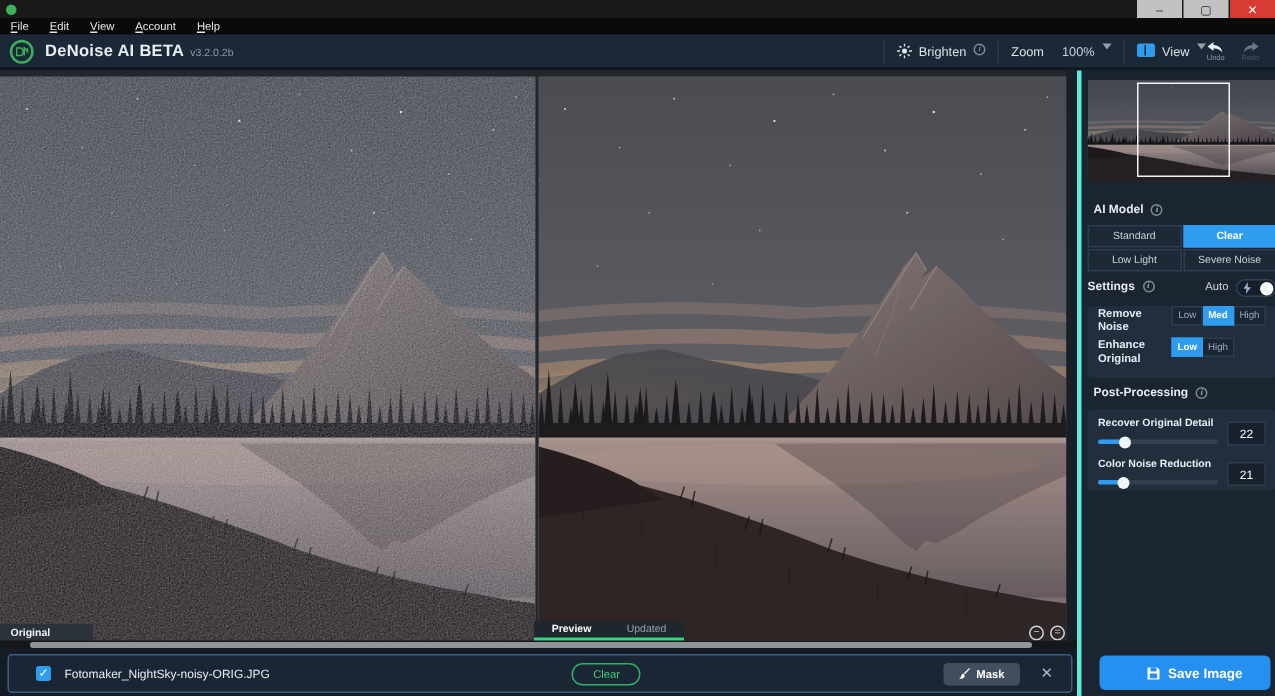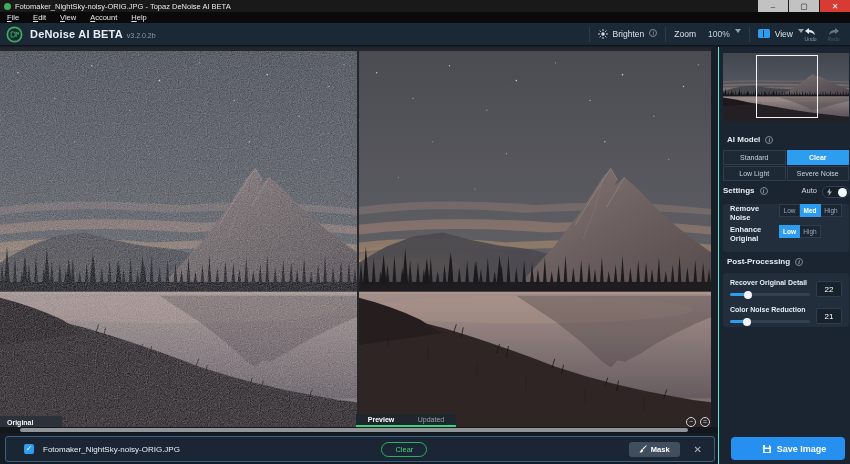--- a/index.html
+++ b/index.html
@@ -61,21 +61,21 @@
   .pv-tab.active { color:#fff; font-weight:bold; }
   .pv-green { position:absolute; left:356px; top:378px; width:100px; height:2.5px; background:#35d57e; }
   .cmp-icons { position:absolute; left:686px; top:370px; display:flex; gap:4px; }
   .cmp-icon { width:10px; height:10px; border:1px solid #cfd6dd; border-radius:50%; color:#cfd6dd;
     font-size:7px; line-height:8px; text-align:center; }
   .hscroll { position:absolute; left:0; top:380px; width:718px; height:6px; background:#14181c; }
   .hscroll .thumb { position:absolute; left:20px; top:1px; width:668px; height:4px; background:#8f9499; border-radius:2px; }
 
   
   .rpanel { position:absolute; left:718px; top:47px; width:132px; height:417px; background:#1b2531;
-    border-left:1px solid #5eead4; color:#dfe6ee; }
+    border-left:3px solid #5eead4; color:#dfe6ee; }
   .navwrap { position:absolute; left:4px; top:6px; width:126px; height:68px; background:#0f141a; overflow:hidden; }
   .navwrap svg { display:block; width:126px; height:68px; }
   .nav-rect { position:absolute; left:33px; top:2px; width:62px; height:63px; border:1.5px solid #f2f4f6; }
   .sec-label { position:absolute; font-size:8px; font-weight:bold; color:#e4ebf2; display:flex; align-items:center; }
   .model-grid { position:absolute; left:4px; top:103px; width:126px; display:grid;
     grid-template-columns:1fr 1fr; gap:1px; }
   .model-btn { height:15px; background:#1e2936; border:1px solid #2e3c4d; color:#c6d1dd; font-size:7px;
     display:flex; align-items:center; justify-content:center; }
   .model-btn.sel { background:#2e9df0; border-color:#2e9df0; color:#fff; font-weight:bold; }
   .settings-row { position:absolute; left:4px; top:139px; width:126px; height:14px;
@@ -232,21 +232,20 @@
         <path d="M96,286 l3,-9 M104,290 l2,-10 M140,306 l3,-9 M150,310 l2,-11 M196,322 l3,-10 M206,327 l2,-9 M250,340 l3,-9 M262,344 l2,-10 M310,352 l3,-9"></path>
       </g>
     </g>
   </defs>
 </svg>
 
 <div class="app">
 
   <div class="titlebar">
     <span class="title-icon"></span>
-    <span>Fotomaker_NightSky-noisy-ORIG.JPG - Topaz DeNoise AI BETA</span>
     <span class="win-btns">
       <span class="win-btn">–</span>
       <span class="win-btn">▢</span>
       <span class="win-btn close">✕</span>
     </span>
   </div>
 
   <div class="menubar">
     <span class="menu-item">File</span>
     <span class="menu-item">Edit</span>

